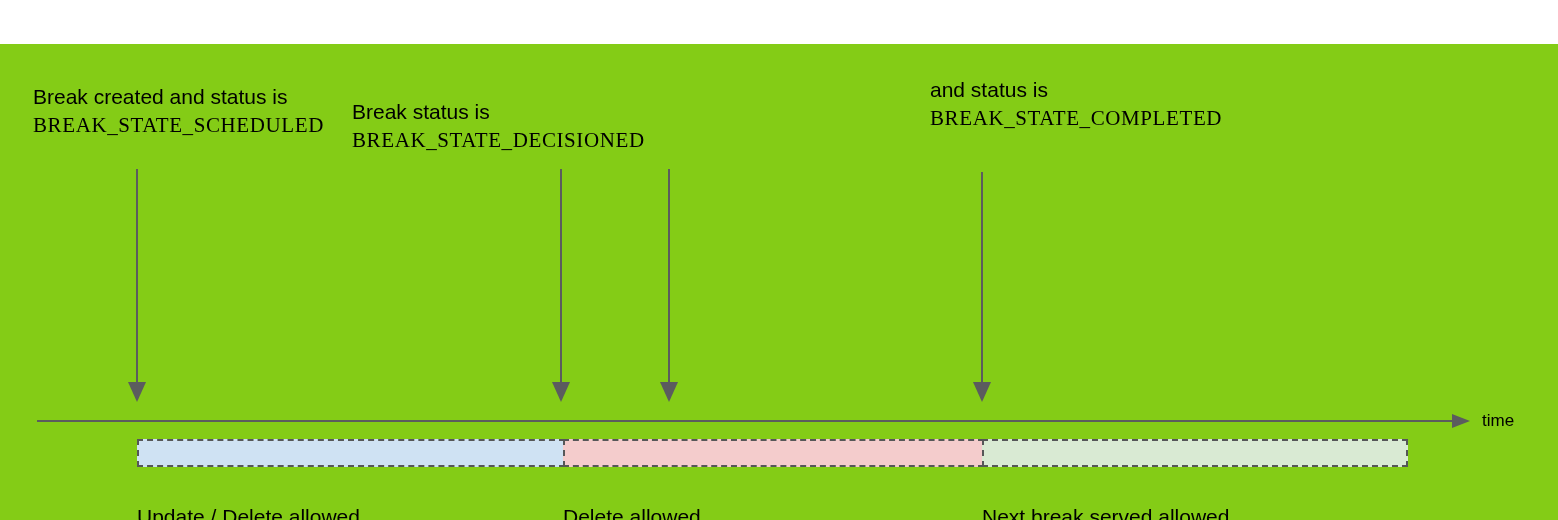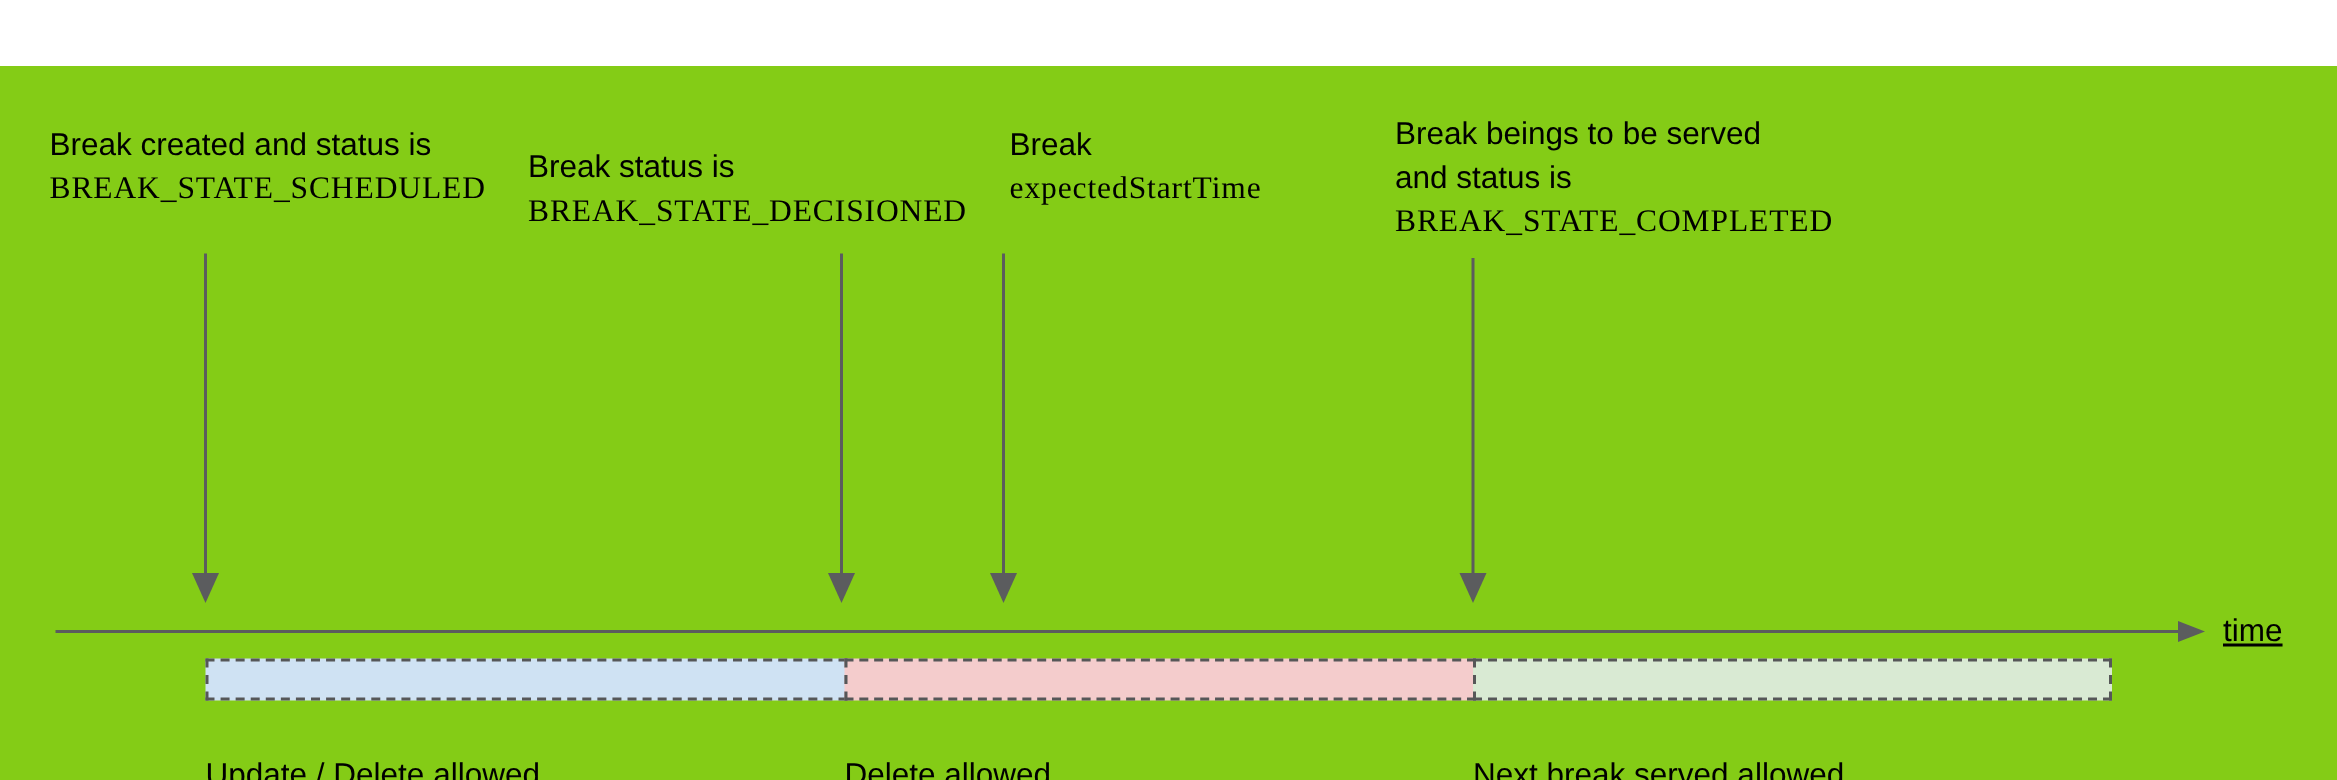--- a/index.html
+++ b/index.html
@@ -73,25 +73,24 @@
     width: 0;
     height: 0;
     border-top: 7px solid transparent;
     border-bottom: 7px solid transparent;
     border-left: 18px solid #5b5c5e;
   }
   .axis-label {
     position: absolute;
     left: 1482px;
     top: 365px;
-    font-size: 21px;
+    font-size: 17px;
     line-height: 24px;
     color: #000000;
     white-space: nowrap;
-    text-decoration: underline;
   }
   
   .seg {
     position: absolute;
     top: 395px;
     height: 28px;
     border: 2px dashed #565758;
     box-sizing: border-box;
   }
   .seg-1 { left: 137px; width: 428px; }
@@ -119,27 +118,22 @@
   <div class="ann" style="left:33px; top:38px;">
     <div class="sans">Break created and status is</div>
     <div class="mono">BREAK_STATE_SCHEDULED</div>
   </div>
 
   <div class="ann" style="left:352px; top:53px;">
     <div class="sans">Break status is</div>
     <div class="mono">BREAK_STATE_DECISIONED</div>
   </div>
 
-  <div class="ann" style="left:673px; top:38px;">
-    <div class="sans">Break</div>
-    <div class="mono">expectedStartTime</div>
-  </div>
 
   <div class="ann" style="left:930px; top:31px;">
-    <div class="sans">Break beings to be served</div>
     <div class="sans">and status is</div>
     <div class="mono">BREAK_STATE_COMPLETED</div>
   </div>
 
   <div class="varrow" style="left:128px; top:125px; height:233px;">
     <div class="shaft" style="height:215px;"></div>
     <div class="head"></div>
   </div>
   <div class="varrow" style="left:552px; top:125px; height:233px;">
     <div class="shaft" style="height:215px;"></div>

